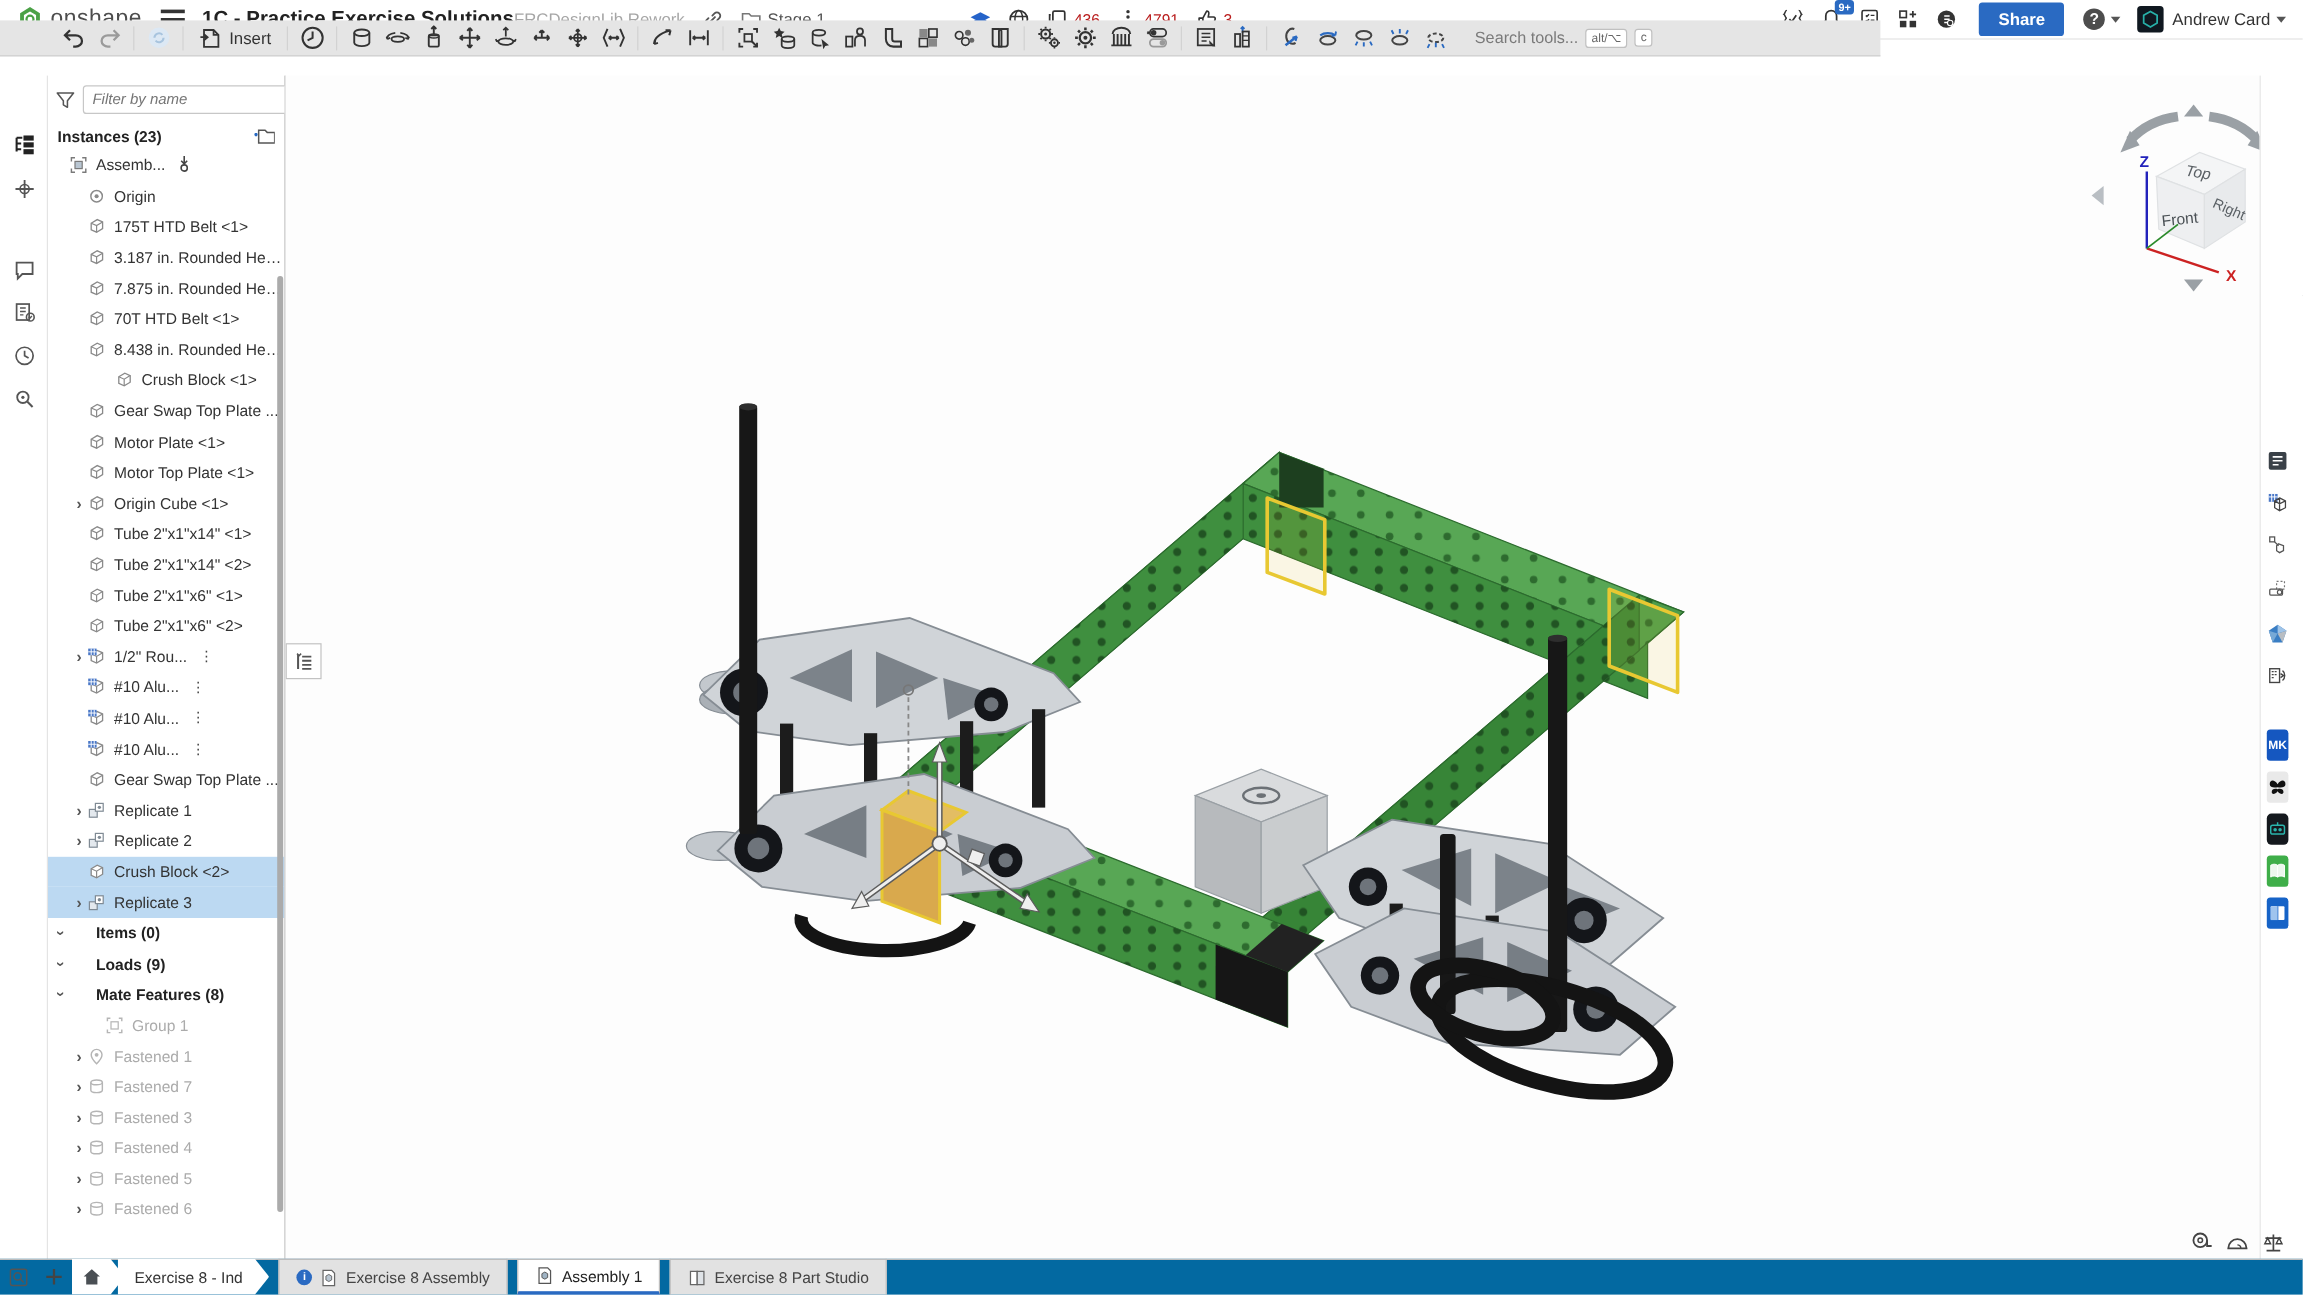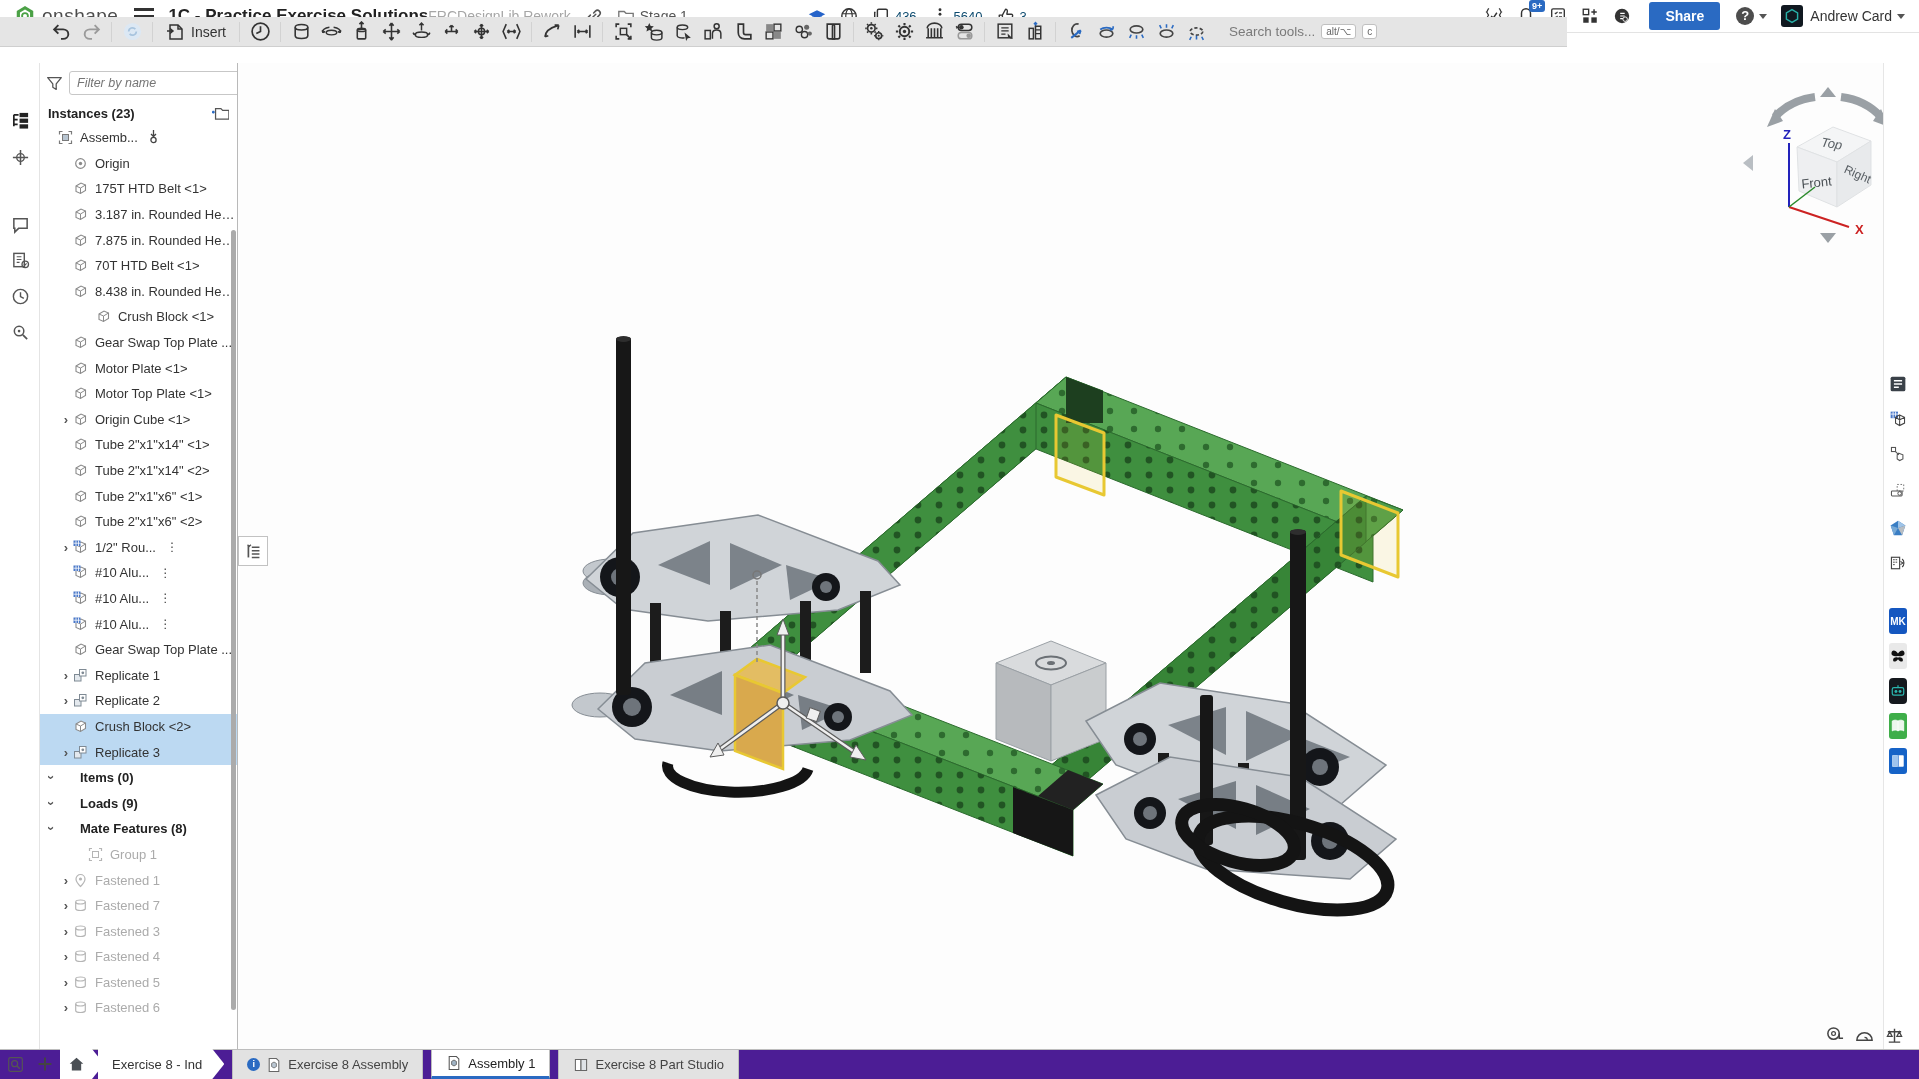--- a/index.html
+++ b/index.html
@@ -9,21 +9,21 @@
 
   
   #topbar { left:0; top:0; width:1919px; height:33px; background:#fff; border-bottom:1px solid #e3e3e3; display:flex; align-items:center; }
   .logo-mark { width:22px; height:22px; margin-left:14px; }
   .wordmark { font-size:19px; color:#4d4d4d; letter-spacing:.5px; margin-left:6px; font-weight:400; }
   .hamburger { margin-left:16px; width:20px; height:16px; display:flex; flex-direction:column; justify-content:space-between; cursor:pointer; }
   .hamburger div { height:3px; background:#333; }
   .doc-title { font-size:17px; font-weight:bold; color:#222; margin-left:14px; white-space:nowrap; }
   .doc-subtitle { font-size:14px; color:#a6a6a6; white-space:nowrap; }
   .tb-ic { width:18px; height:18px; margin-left:14px; flex:none; }
-  .tb-count { font-size:13px; color:#0c4a6e; margin-left:5px; }
+  .tb-count { font-size:13px; color:#b91c1c; margin-left:5px; }
   .tb-right { margin-left:auto; display:flex; align-items:center; }
   .bell-wrap { position:relative; }
   .badge { position:absolute; top:-7px; right:-10px; background:#2a6ac2; color:#fff; font-size:9px; font-weight:bold; border-radius:3px; padding:1px 3px; }
   .share-btn { background:#2a6ac2; color:#fff; font-size:14px; font-weight:bold; border:none; border-radius:3px; padding:6px 16px; margin-left:18px; cursor:pointer; }
   .help-circle { width:18px; height:18px; border-radius:50%; background:#4d4d4d; color:#fff; font-size:13px; font-weight:bold; text-align:center; line-height:18px; margin-left:16px; }
   .caret { width:0; height:0; border-left:4px solid transparent; border-right:4px solid transparent; border-top:5px solid #555; margin-left:5px; }
   .avatar { width:22px; height:22px; border-radius:3px; background:#101820; margin-left:14px; display:flex; align-items:center; justify-content:center; }
   .user-name { font-size:14px; color:#333; margin-left:7px; }
   .mr { margin-right:14px; }
 
@@ -77,21 +77,21 @@
   .mk-app { background:#1557c0; color:#fff; font-size:10px; font-weight:bold; border-radius:3px; }
   .robot-app { background:#15191e; border-radius:4px; }
   .book-green { background:#3fae49; border-radius:3px; }
   .book-blue { background:#1663c7; border-radius:3px; }
 
   
   #measure { left:1825px; top:1026px; display:flex; gap:11px; }
   #measure svg { width:19px; height:19px; cursor:pointer; }
 
   
-  #tabbar { left:0; top:1049px; width:1919px; height:30px; background:#4c1d95; border-top:1px solid #bdbdbd; display:flex; align-items:flex-end; }
+  #tabbar { left:0; top:1049px; width:1919px; height:30px; background:#0369a1; border-top:1px solid #bdbdbd; display:flex; align-items:flex-end; }
   .tabbar-ic { width:30px; height:30px; display:flex; align-items:center; justify-content:center; cursor:pointer; flex:none; }
   .home-tab { width:44px; height:30px; background:#fff; clip-path:polygon(0 0,32px 0,44px 50%,32px 100%,0 100%); display:flex; align-items:center; padding-left:8px; cursor:pointer; flex:none; }
   .chev-tab { height:30px; background:#fff; clip-path:polygon(0 0,calc(100% - 12px) 0,100% 50%,calc(100% - 12px) 100%,0 100%); display:flex; align-items:center; padding:0 22px 0 14px; font-size:13px; color:#333; cursor:pointer; flex:none; margin-left:-6px; }
   .sq-tab { height:30px; background:#e2e2e2; border:1px solid #bdbdbd; border-bottom:none; display:flex; align-items:center; gap:6px; padding:0 14px; font-size:13px; color:#444; cursor:pointer; flex:none; margin-left:8px; }
   .sq-tab.active { background:#fff; color:#222; border-bottom:3px solid #2a6ac2; padding-bottom:0; }
   .info-dot { width:13px; height:13px; border-radius:50%; background:#2a6ac2; color:#fff; font-size:9px; font-weight:bold; text-align:center; line-height:13px; flex:none; }
 </style>
 </head>
 <body>
 
@@ -131,21 +131,21 @@
         <rect x="6" y="2.5" width="11" height="13" rx="1.5" fill="none" stroke="#333" stroke-width="1.6"></rect>
         <path d="M4 6 H3 v11.5 h10 v-1.5" fill="none" stroke="#333" stroke-width="1.6"></path>
       </svg>
     <span class="tb-count">436</span>
     <svg class="tb-ic" viewBox="0 0 10 20">
         <circle cx="5" cy="3" r="1.6" fill="#333"></circle>
         <circle cx="5" cy="8" r="1.6" fill="#333"></circle>
         <circle cx="5" cy="13" r="1.1" fill="#333"></circle>
         <circle cx="5" cy="17" r="0.9" fill="#333"></circle>
       </svg>
-    <span class="tb-count">5640</span>
+    <span class="tb-count">4791</span>
     <svg class="tb-ic" viewBox="0 0 20 20">
         <path d="M6 9 L9.5 2.5 c1.5 0 2.2 1 2 2.5 l-.6 3 h5 c1.2 0 1.8 1 1.4 2.2 l-1.8 5.4 c-.3 .9-1 1.4-2 1.4 H6 M6 9 H2.5 v8 H6 Z" fill="none" stroke="#333" stroke-width="1.5" stroke-linejoin="round"></path>
       </svg>
     <span class="tb-count">3</span>
 
     <div class="tb-right">
       <svg class="tb-ic" viewBox="0 0 22 20">
           <path d="M5 2 C3 2 3.5 5 2 6 c1.5 1 1 4 3 4 M5 10 c-2 0-1.5 3-3 4 1.5 1 1 4 3 4" transform="translate(0,-1)" fill="none" stroke="#333" stroke-width="1.5"></path>
           <path d="M17 2 c2 0 1.5 3 3 4 -1.5 1-1 4-3 4 M17 10 c2 0 1.5 3 3 4 -1.5 1-1 4-3 4" transform="translate(0,-1)" fill="none" stroke="#333" stroke-width="1.5"></path>
           <path d="M7.5 10 l2.5 2.5 L14.5 6" fill="none" stroke="#333" stroke-width="1.8"></path>

